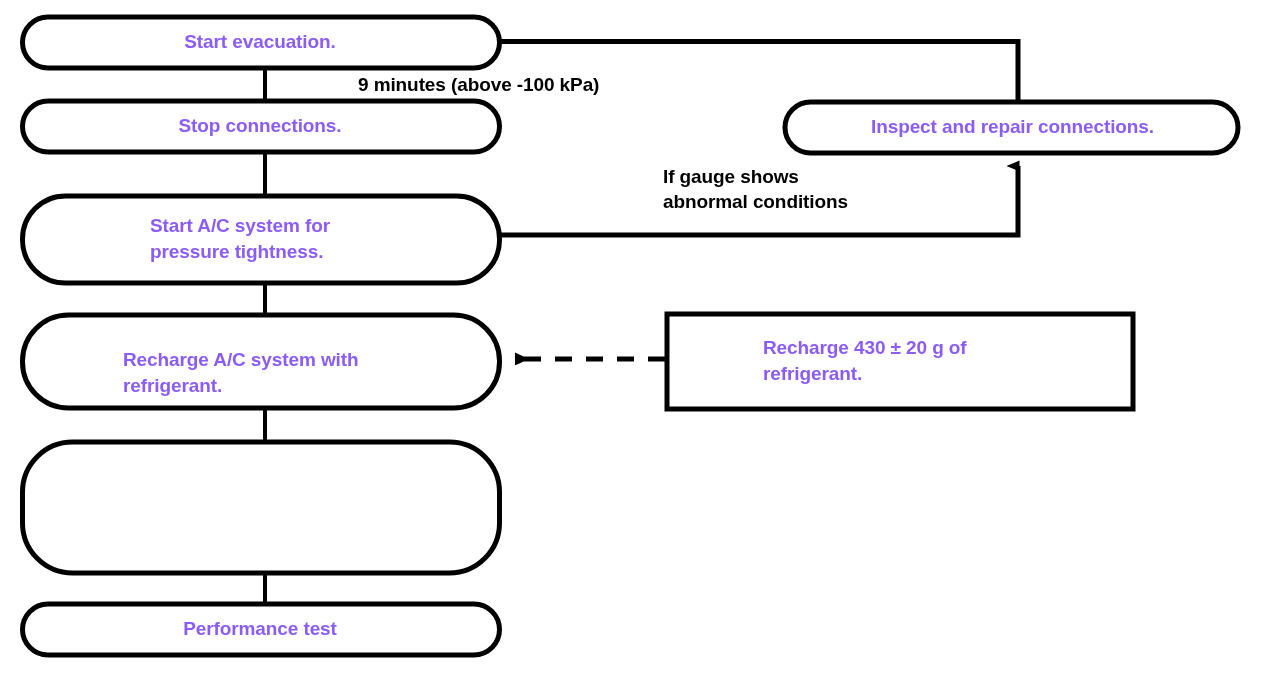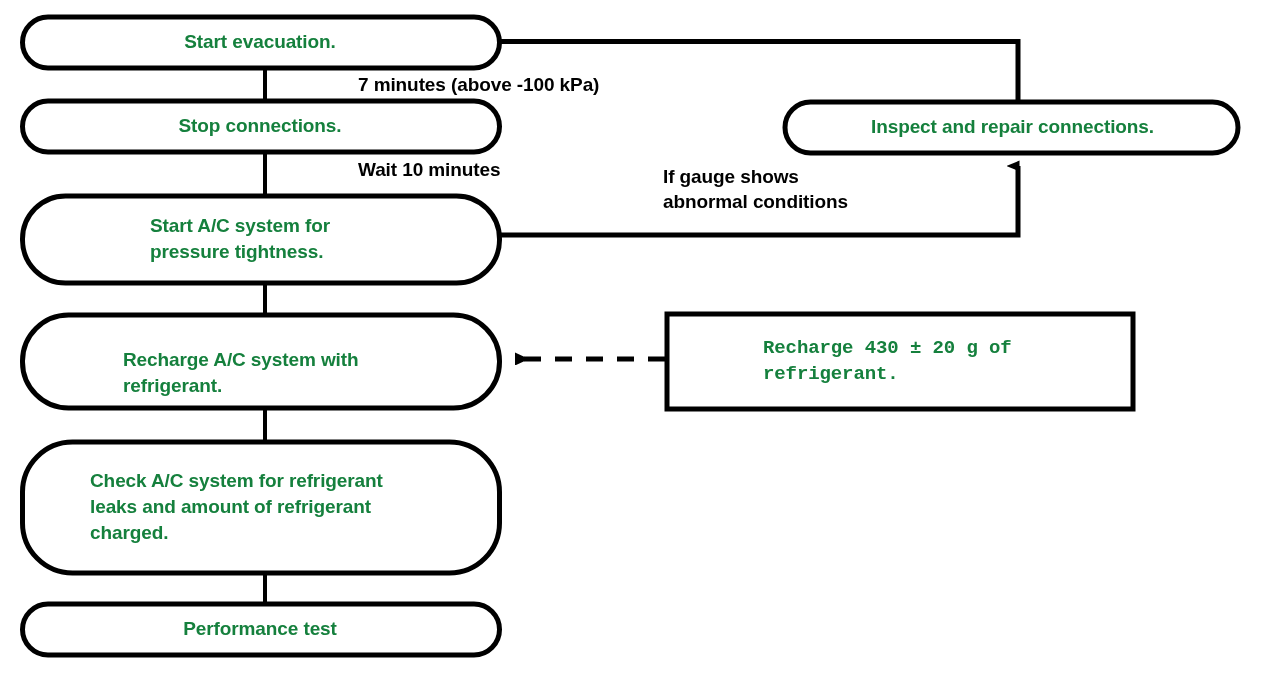--- a/index.html
+++ b/index.html
@@ -27,21 +27,21 @@
   }
   .node-text {
     position: absolute;
     display: flex;
     flex-direction: column;
     justify-content: center;
     font-family: "Liberation Sans", sans-serif;
     font-weight: bold;
     font-size: 19px;
     line-height: 26px;
-    color: #15803d;
+    color: #8b5cf6;
     letter-spacing: -0.1px;
     white-space: pre-line;
     pointer-events: none;
   }
   .center-text { align-items: center; text-align: center; }
   .left-text { align-items: flex-start; text-align: left; }
   .edge-label {
     position: absolute;
     font-family: "Liberation Sans", sans-serif;
     font-weight: bold;
@@ -99,31 +99,27 @@
   <div class="node-text center-text" style="left:40px; top:15px; width:440px; height:53px;">Start evacuation.</div>
 
   <div class="node-text center-text" style="left:40px; top:99px; width:440px; height:53px;">Stop connections.</div>
 
   <div class="node-text left-text" style="left:150px; top:194px; width:340px; height:89px;">Start A/C system for
 pressure tightness.</div>
 
   <div class="node-text left-text" style="left:123px; top:313px; width:360px; height:95px;margin-top:12px;">Recharge A/C system with
 refrigerant.</div>
 
-  <div class="node-text left-text" style="left:90px; top:440px; width:400px; height:133px;">Check A/C system for refrigerant
-leaks and amount of refrigerant
-charged.</div>
 
   <div class="node-text center-text" style="left:800px; top:100px; width:425px; height:53px;">Inspect and repair connections.</div>
 
   <div class="node-text center-text" style="left:40px; top:602px; width:440px; height:53px;">Performance test</div>
 
-  <div class="node-text left-text" style="left:763px; top:312px; width:360px; height:97px;font-family:Liberation Mono, monospace;">Recharge 430 ± 20 g of
+  <div class="node-text left-text" style="left:763px; top:312px; width:360px; height:97px;">Recharge 430 ± 20 g of
 refrigerant.</div>
 
-  <div class="edge-label" style="left:358px; top:72px;">7 minutes (above -100 kPa)</div>
+  <div class="edge-label" style="left:358px; top:72px;">9 minutes (above -100 kPa)</div>
 
-  <div class="edge-label" style="left:358px; top:157px;">Wait 10 minutes</div>
 
   <div class="edge-label" style="left:663px; top:164px;">If gauge shows
 abnormal conditions</div>
 
 </div>
 
 </body></html>

